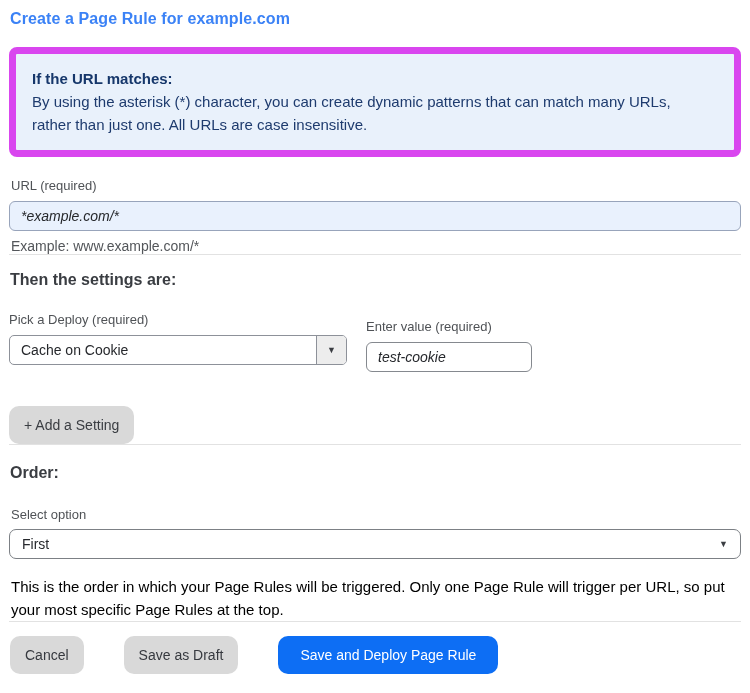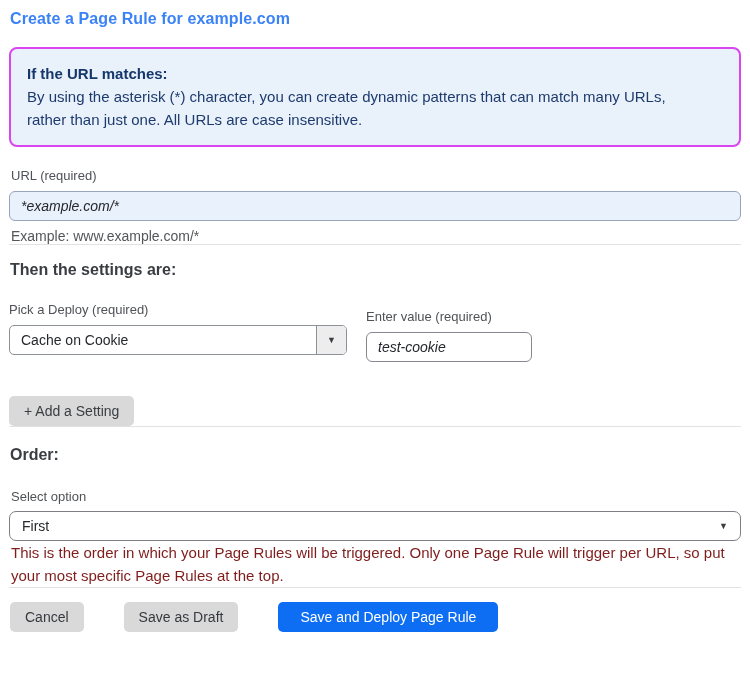--- a/index.html
+++ b/index.html
@@ -17,21 +17,21 @@
     font-weight: 700;
     color: #3b82f6;
     padding-left: 1px;
     letter-spacing: .1px;
   }
 
   
   .info-box {
     margin-top: 19px;
     background: #e9f1fb;
-    border: 2px solid #d946ef;
+    border: 7px solid #d946ef;
     border-radius: 8px;
     padding: 13px 33px 14px 16px;
     font-size: 15px;
     line-height: 23px;
     color: #1e3b6e;
   }
   .info-box .info-heading {
     font-weight: 700;
     color: #16376b;
   }
@@ -127,23 +127,23 @@
     font-size: 9px;
     color: #3a3d42;
     line-height: 1;
   }
   .value-input { margin-top: 8px; border-color: #85898f; }
 
   .btn {
     display: inline-flex;
     align-items: center;
     justify-content: center;
-    height: 30px;
+    height: 38px;
     border: none;
-    border-radius: 5px;
+    border-radius: 10px;
     font-family: "Liberation Sans", "DejaVu Sans", sans-serif;
     font-size: 14px;
     cursor: pointer;
     padding: 0 15px;
   }
   .btn-gray { background: #d9d9d9; color: #36393f; }
   .add-setting-btn { margin-top: 34px; color: #3a3d42; }
 
   .order-heading { margin-top: 19px; }
   .order-label { margin-top: 25px; padding-left: 2px; }
@@ -156,24 +156,24 @@
     background: #ffffff;
     display: flex;
     align-items: center;
     justify-content: space-between;
     padding: 12px 12px;
     font-size: 14px;
     color: #26282c;
     cursor: pointer;
   }
   .order-helper {
-    margin-top: 0;
+    margin-top: 16px;
     font-size: 15px;
     line-height: 23px;
-    color: #7f1d1d;
+    color: #000000;
     padding-left: 2px;
   }
 
   .actions-row {
     margin-top: 14px;
     display: flex;
     align-items: center;
     padding-left: 1px;
     gap: 30px;
   }

